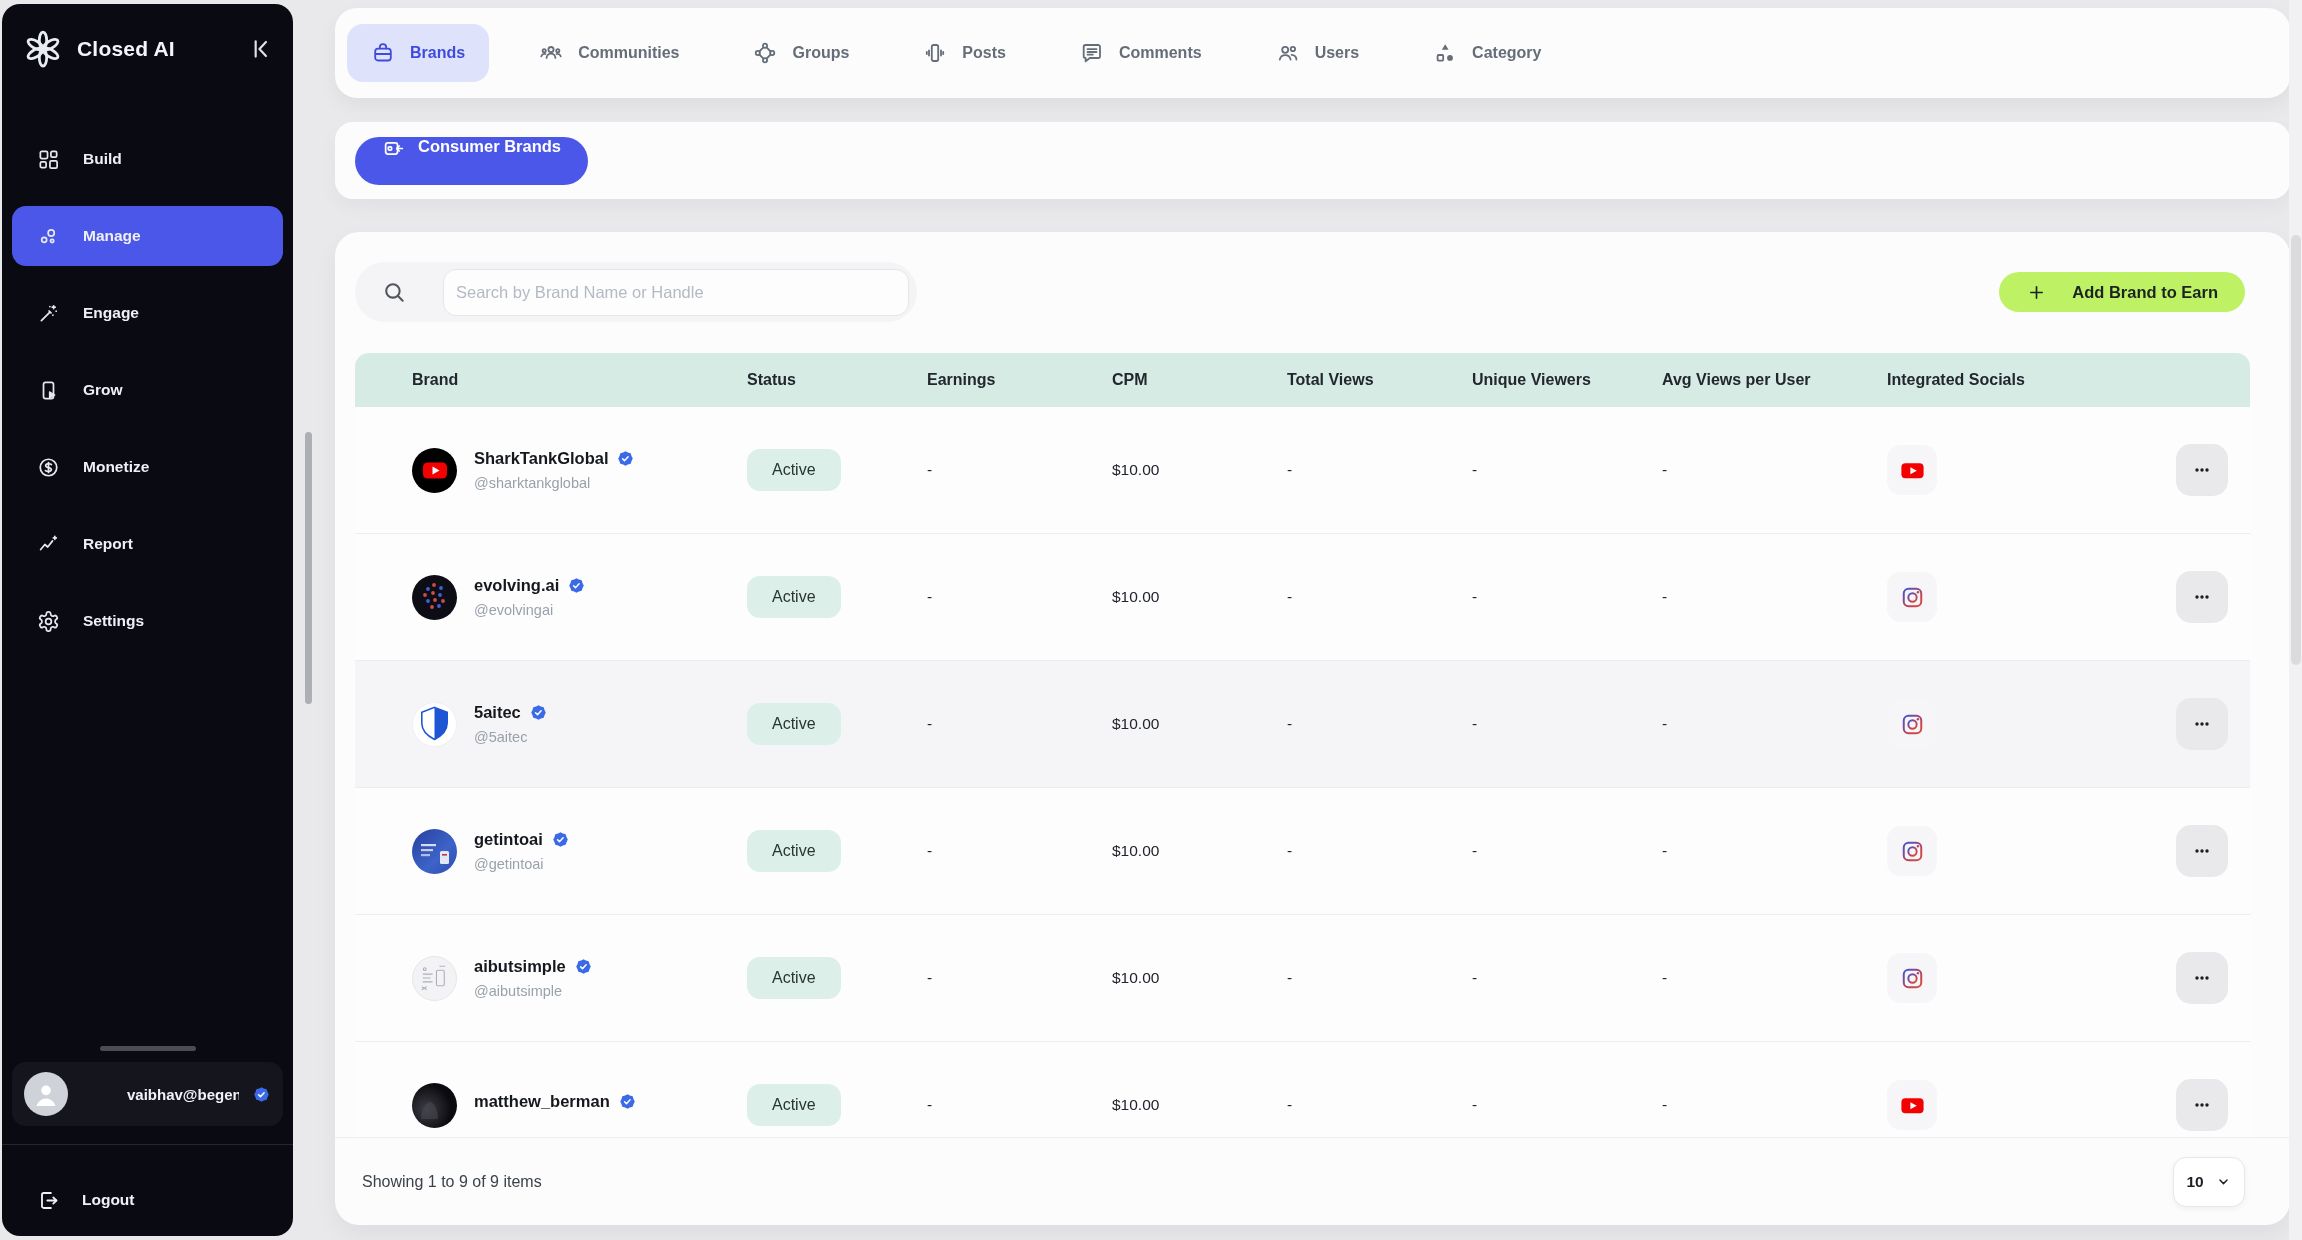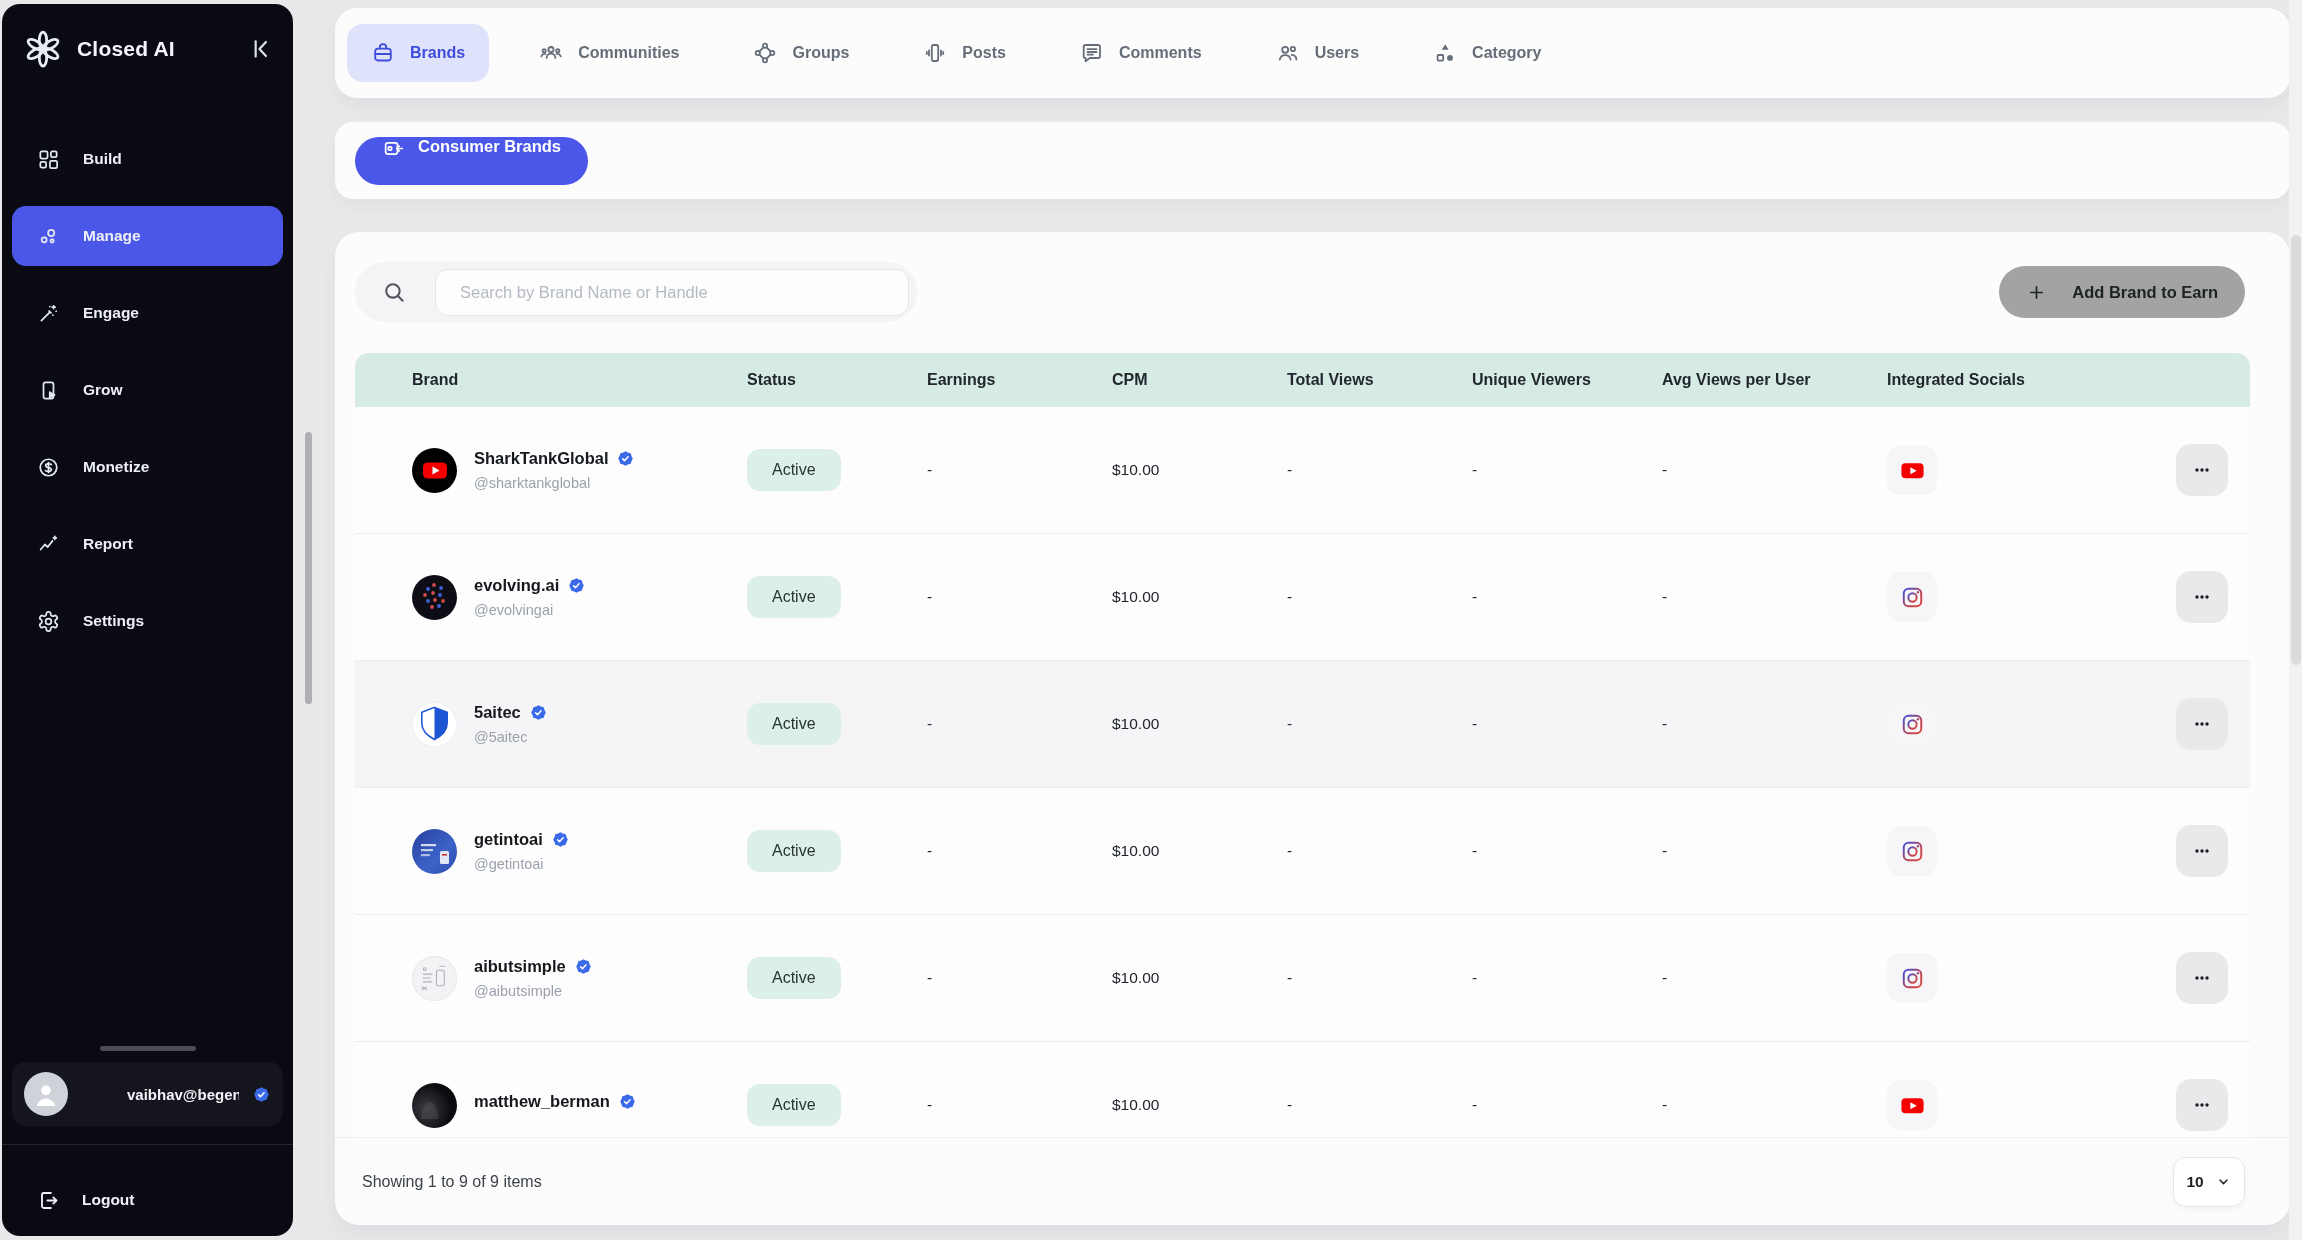--- a/index.html
+++ b/index.html
@@ -85,28 +85,28 @@
     box-shadow:0 10px 24px rgba(25,25,50,.05);
   }
   .toolbar { position:absolute; top:30px; left:20px; right:45px; height:60px;
     display:flex; align-items:center; justify-content:space-between; }
   .search-wrap {
     width:562px; height:60px; background:#f4f4f6; border-radius:30px;
     display:flex; align-items:center; padding:0 8px 0 26px;
   }
   .search-ic { width:26px; height:26px; color:#51565e; flex:0 0 auto; }
   .search-input {
-    flex:1; height:47px; margin-left:28px; background:#fdfdfe;
-    border:1px solid #e6e6ea; border-radius:13px; padding:0 24px;
+    flex:1; height:47px; margin-left:36px; background:#fdfdfe;
+    border:1px solid #e6e6ea; border-radius:13px; padding:0 12px;
     font-family:"Liberation Sans",sans-serif; font-size:16.5px; color:#2c3036; outline:none;
   }
   .search-input::placeholder { color:#b4bac2; }
   .add-btn {
-    height:52px; padding:0 27px; border:none; border-radius:26px; cursor:pointer;
-    background:#a3a3a3; color:#1b2420; display:flex; align-items:center; gap:25px;
+    height:40px; padding:0 27px; border:none; border-radius:26px; cursor:pointer;
+    background:#bef264; color:#1b2420; display:flex; align-items:center; gap:25px;
     font-family:"Liberation Sans",sans-serif; font-size:16.5px; font-weight:600;
   }
 
   
   .table-wrap { position:absolute; top:121px; left:20px; right:40px; }
   .grid-cols {
     display:grid;
     grid-template-columns:340px 180px 185px 175px 185px 190px 225px 255px 1fr;
     align-items:center;
     padding-left:37px;

